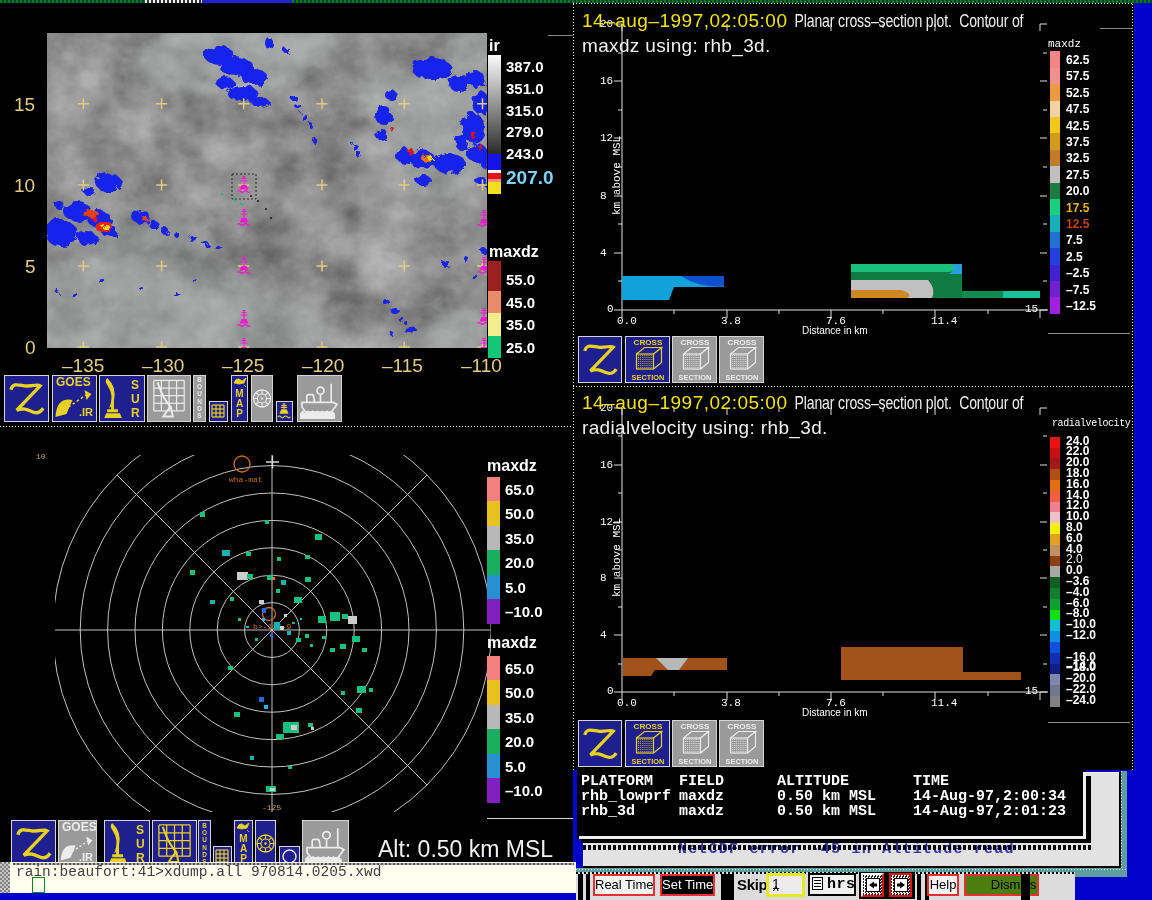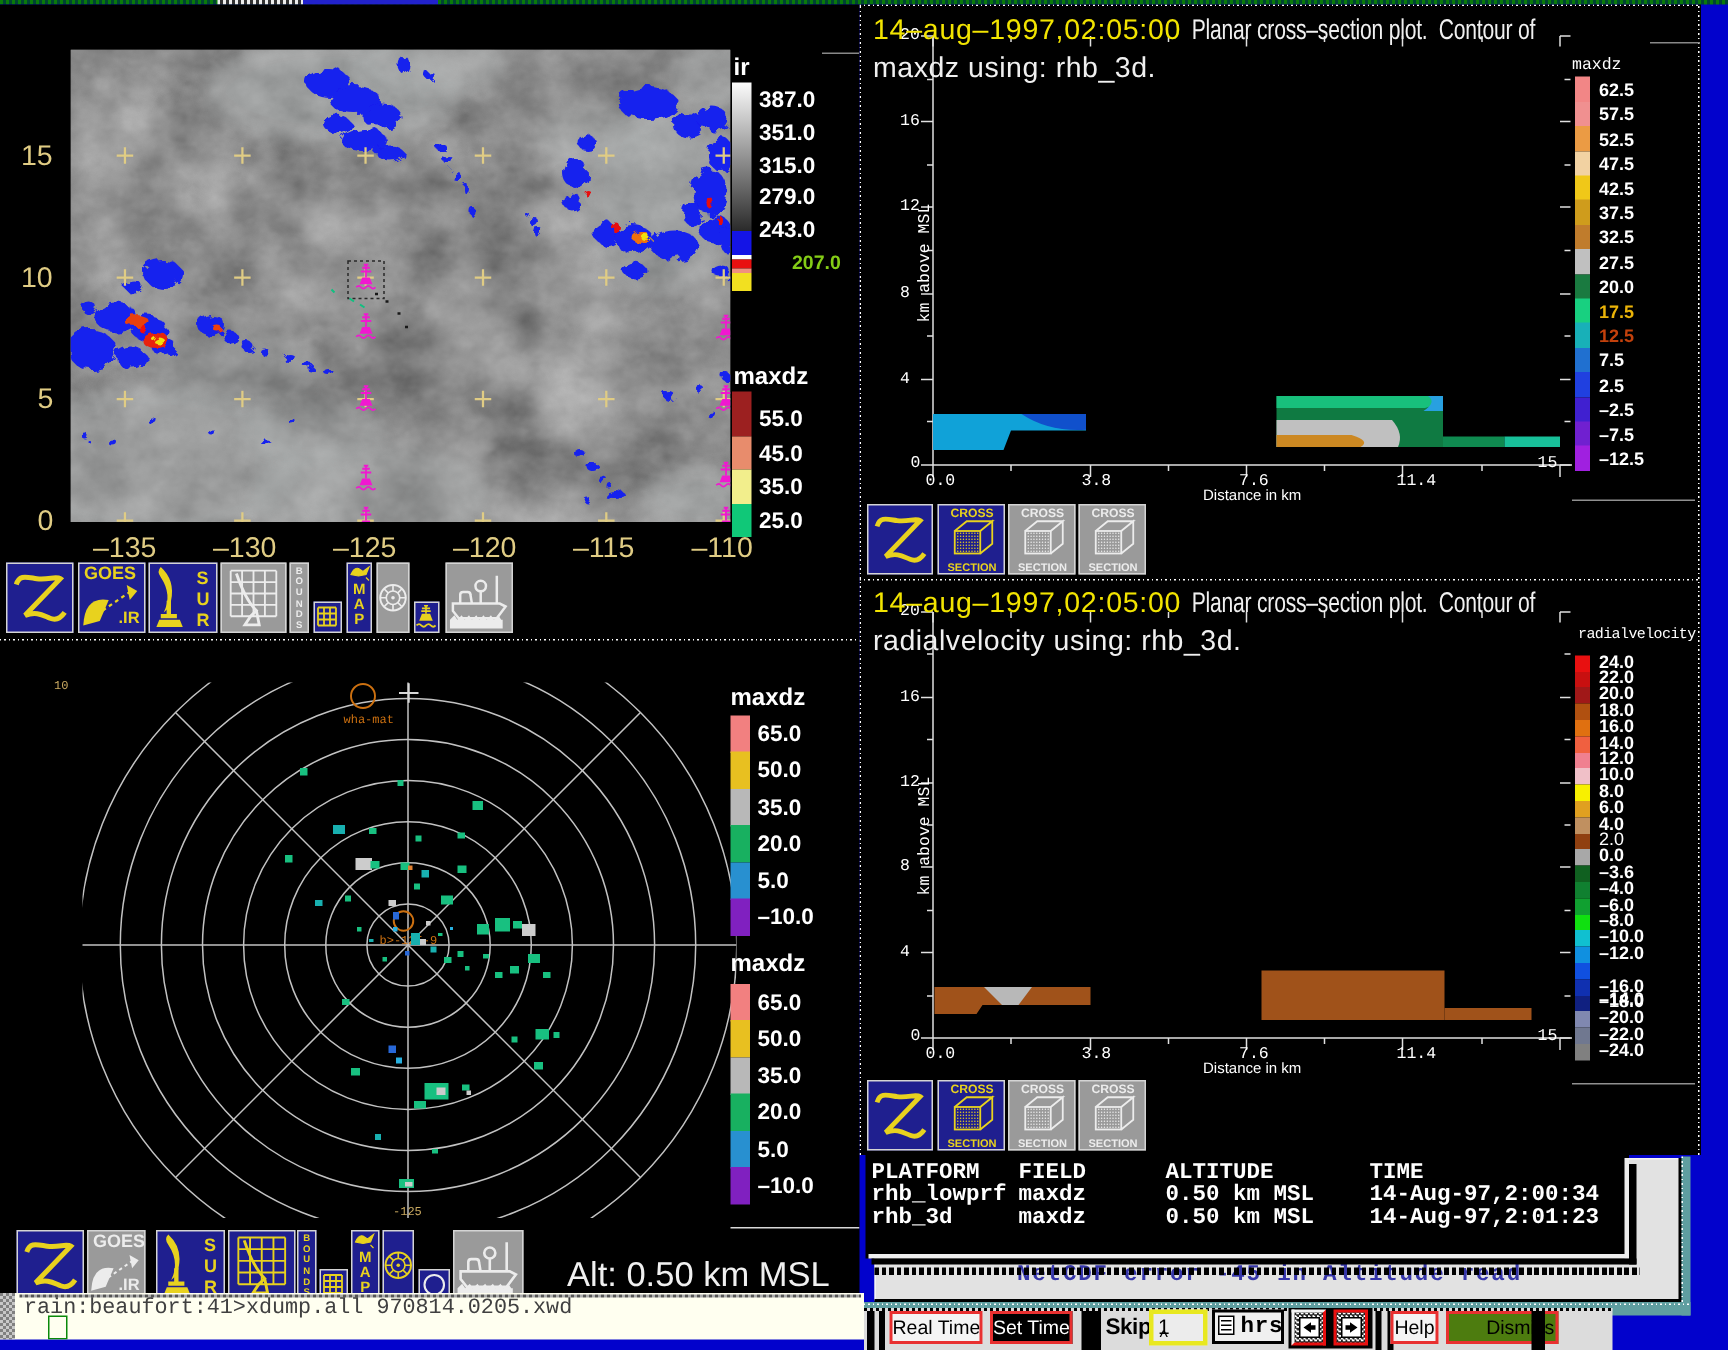--- a/index.html
+++ b/index.html
@@ -213,21 +213,21 @@
 <div class="abs" style="left:488px;top:151px;width:13px;height:16px;background:#1414e6;"></div>
 <div class="abs" style="left:488px;top:167px;width:13px;height:3px;background:#fff;"></div>
 <div class="abs" style="left:488px;top:170px;width:13px;height:6px;background:#e81010;"></div>
 <div class="abs" style="left:488px;top:176px;width:13px;height:3px;background:#f09080;"></div>
 <div class="abs" style="left:488px;top:179px;width:13px;height:12px;background:#f2e020;"></div>
 <div class="abs" style="left:506px;top:55px;font-size:15px;font-weight:700;color:#fff;">387.0</div>
 <div class="abs" style="left:506px;top:77px;font-size:15px;font-weight:700;color:#fff;">351.0</div>
 <div class="abs" style="left:506px;top:99px;font-size:15px;font-weight:700;color:#fff;">315.0</div>
 <div class="abs" style="left:506px;top:120px;font-size:15px;font-weight:700;color:#fff;">279.0</div>
 <div class="abs" style="left:506px;top:142px;font-size:15px;font-weight:700;color:#fff;">243.0</div>
-<div class="abs" style="left:506px;top:164px;font-size:13px;font-weight:700;color:#84cc16;margin-left:22px;">207.0</div>
+<div class="abs" style="left:506px;top:164px;font-size:19px;font-weight:700;color:#7dd3fc;">207.0</div>
 <div class="abs" style="left:489px;top:240px;font-size:16px;font-weight:700;color:#fff;">maxdz</div>
 <div class="abs" style="left:488px;top:258px;width:13px;height:30px;background:#9c2020;"></div>
 <div class="abs" style="left:488px;top:288px;width:13px;height:22px;background:#e88c6c;"></div>
 <div class="abs" style="left:488px;top:310px;width:13px;height:23px;background:#f2ee8c;"></div>
 <div class="abs" style="left:488px;top:333px;width:13px;height:22px;background:#10c878;"></div>
 <div class="abs" style="left:506px;top:268px;font-size:15px;font-weight:700;color:#fff;">55.0</div>
 <div class="abs" style="left:506px;top:291px;font-size:15px;font-weight:700;color:#fff;">45.0</div>
 <div class="abs" style="left:506px;top:313px;font-size:15px;font-weight:700;color:#fff;">35.0</div>
 <div class="abs" style="left:506px;top:336px;font-size:15px;font-weight:700;color:#fff;">25.0</div>
 <div class="abs" style="left:4px;top:372px;width:45px;height:47px;background:#1f1f8f;border:1px solid #d4d4d4;box-sizing:border-box;overflow:hidden;">

